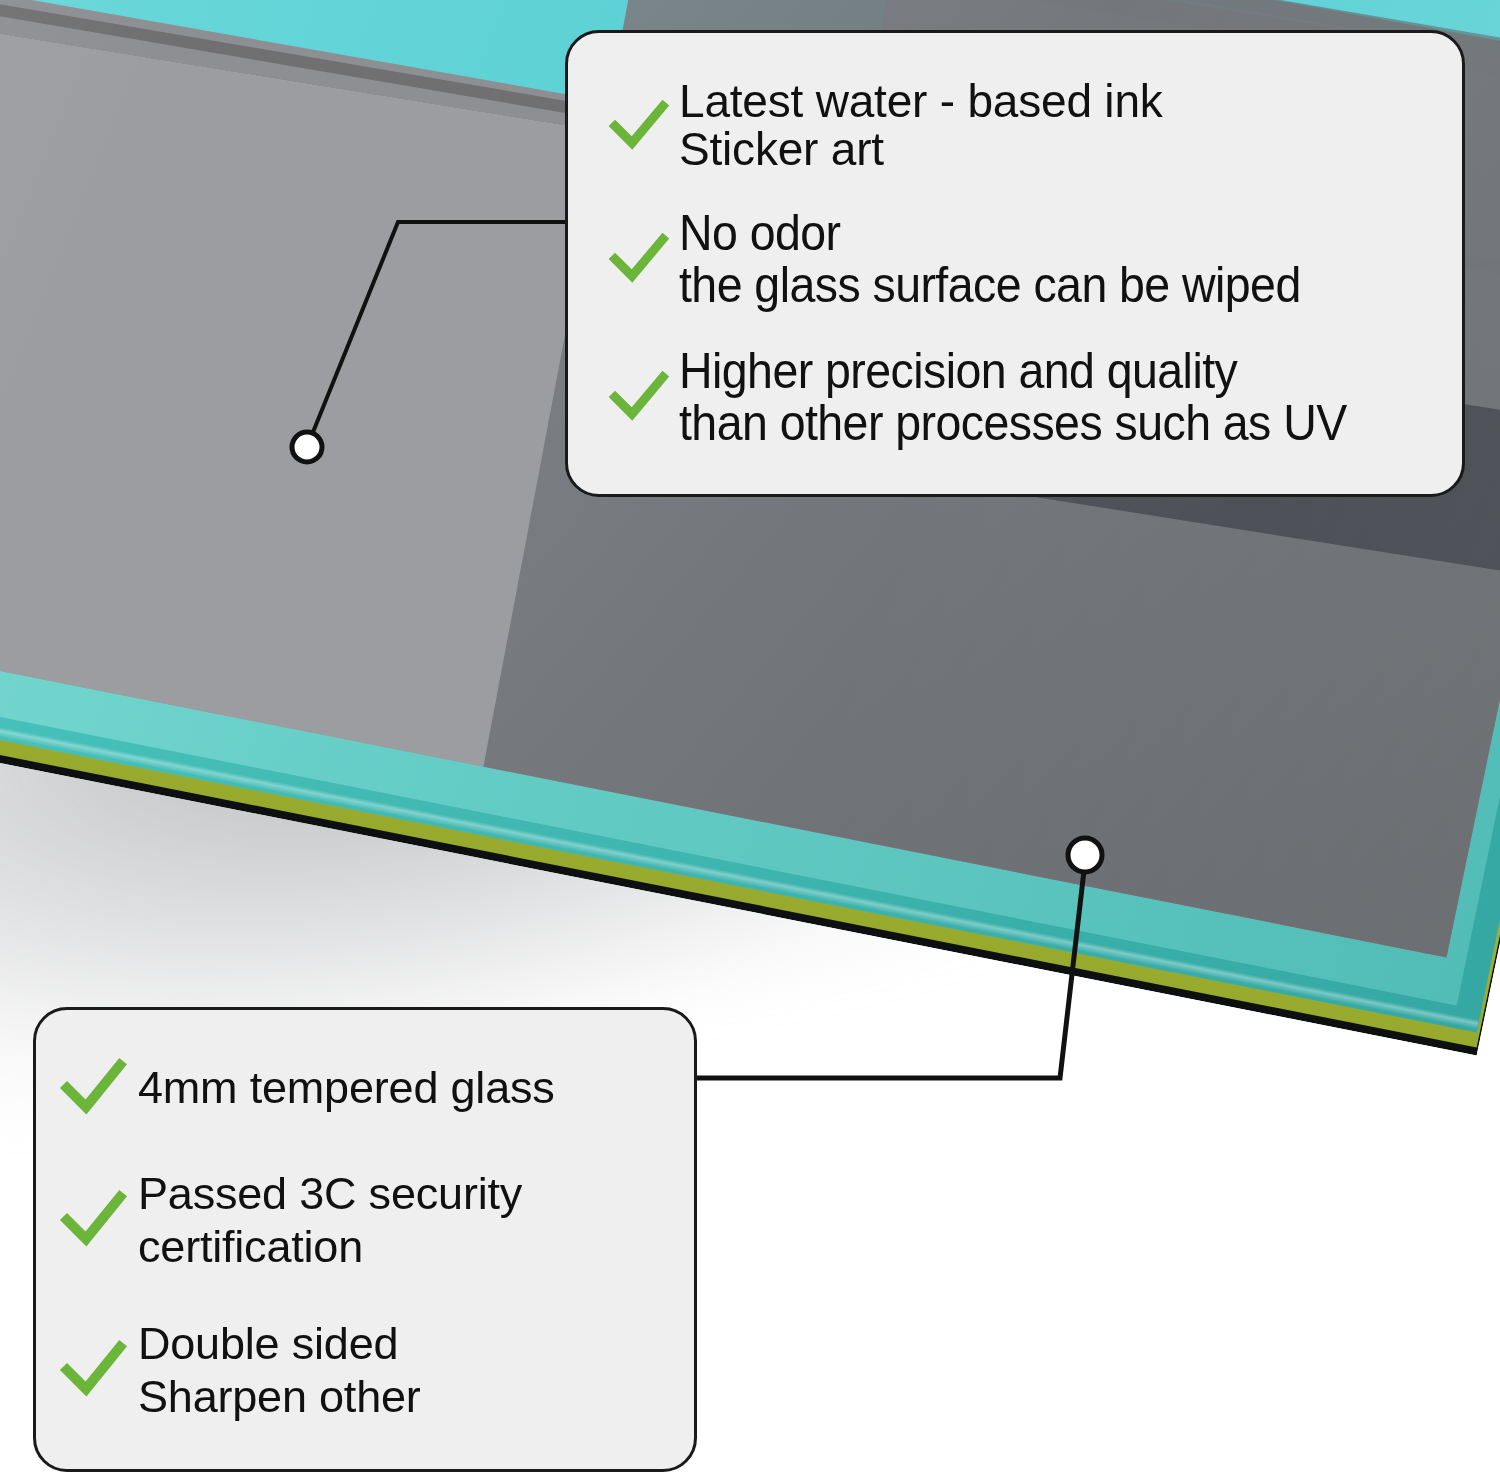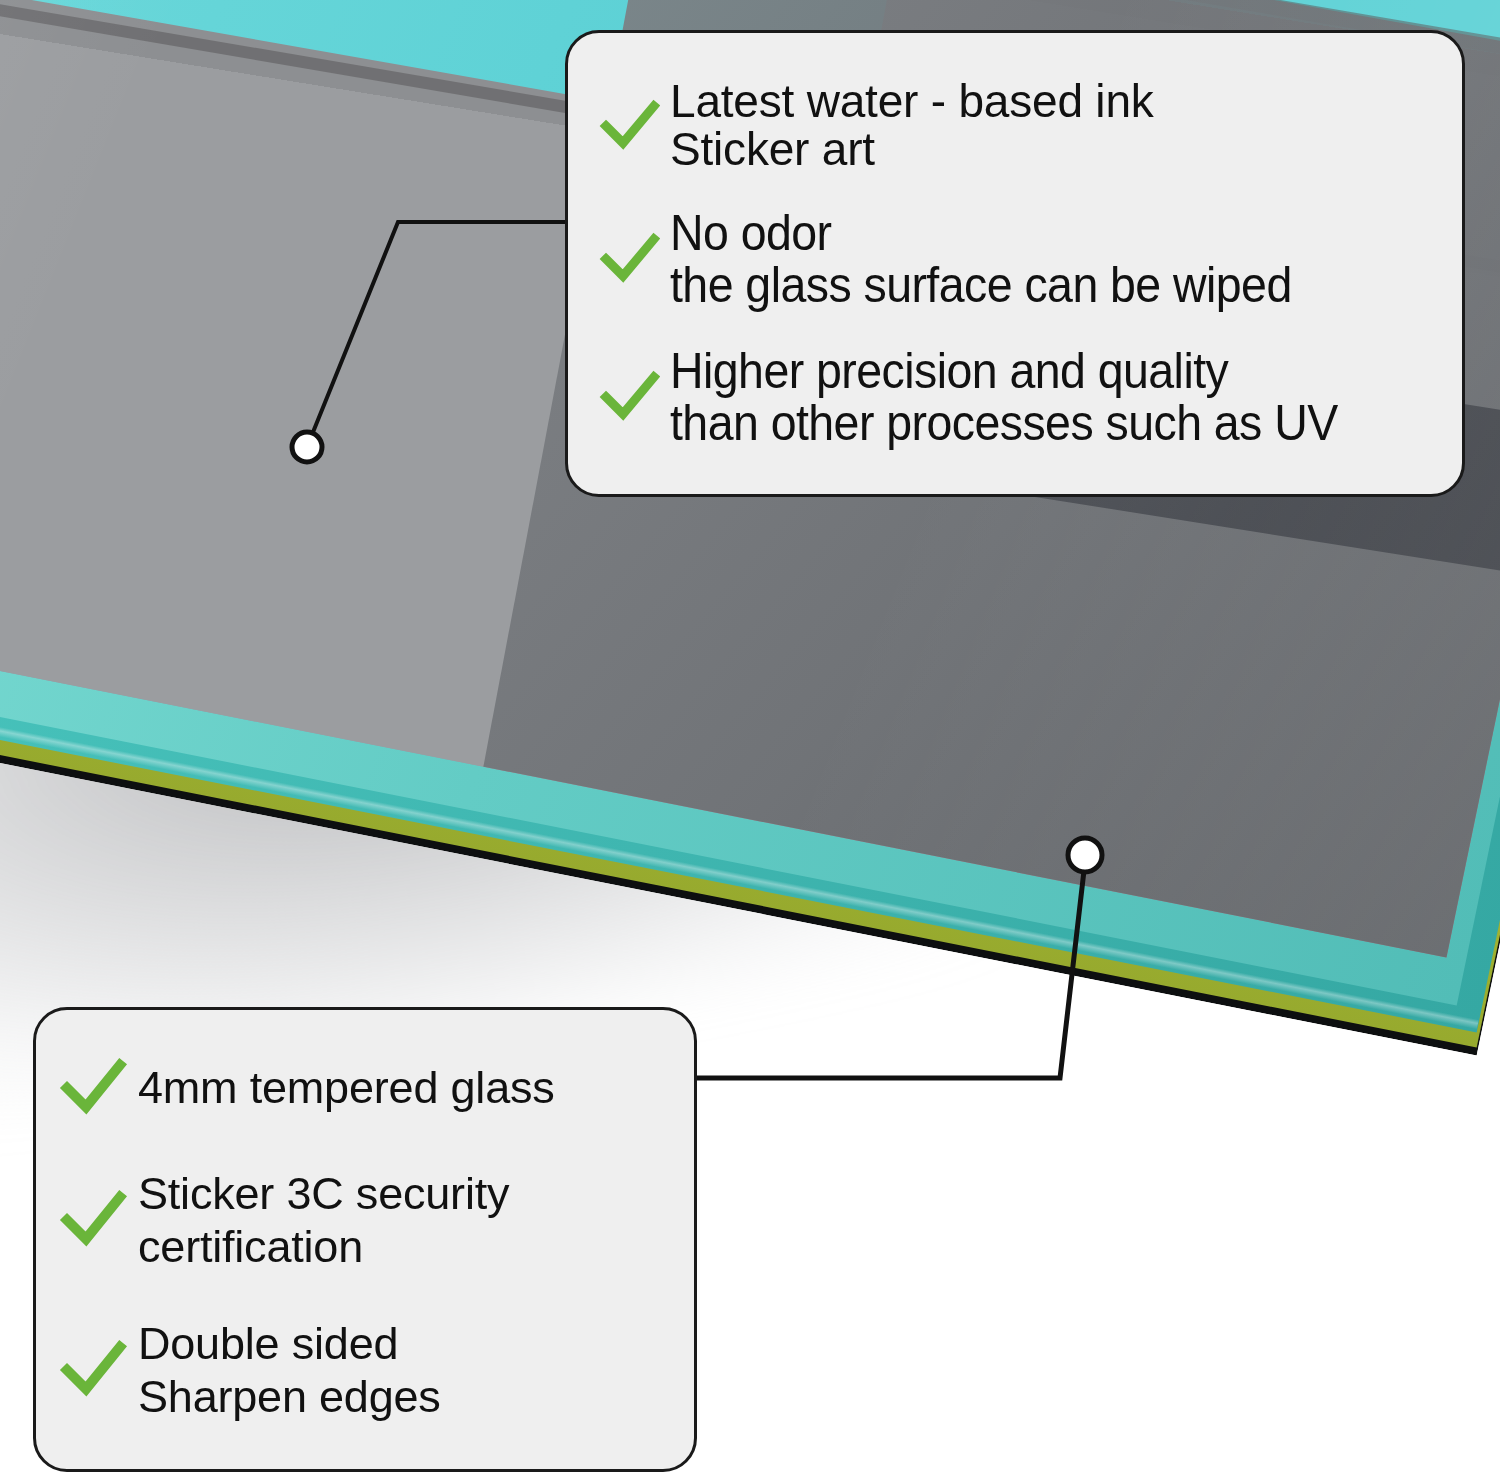--- a/index.html
+++ b/index.html
@@ -215,21 +215,21 @@
     box-sizing: border-box;
     display: flex;
     flex-direction: column;
     justify-content: center;
   }
   #callout-top {
     left: 565px;
     top: 30px;
     width: 900px;
     height: 467px;
-    padding: 26px 18px 26px 30px;
+    padding: 26px 18px 26px 39px;
     gap: 34px;
   }
   #callout-bottom {
     left: 33px;
     top: 1007px;
     width: 664px;
     height: 465px;
     padding: 23px 18px 26px 22px;
     gap: 44px;
   }
@@ -344,27 +344,27 @@
       <svg class="check-icon" viewBox="0 0 70 70">
         <path d="M 9 35 L 28 54 L 62 12" fill="none" stroke="#6ab53a" stroke-width="10" stroke-linecap="square" stroke-linejoin="miter"></path>
       </svg>
       <div class="feature-text">4mm tempered glass</div>
     </div>
 
     <div class="feature-row">
       <svg class="check-icon" viewBox="0 0 70 70">
         <path d="M 9 35 L 28 54 L 62 12" fill="none" stroke="#6ab53a" stroke-width="10" stroke-linecap="square" stroke-linejoin="miter"></path>
       </svg>
-      <div class="feature-text">Sticker 3C security
+      <div class="feature-text">Passed 3C security
 certification</div>
     </div>
 
     <div class="feature-row">
       <svg class="check-icon" viewBox="0 0 70 70">
         <path d="M 9 35 L 28 54 L 62 12" fill="none" stroke="#6ab53a" stroke-width="10" stroke-linecap="square" stroke-linejoin="miter"></path>
       </svg>
       <div class="feature-text">Double sided
-Sharpen edges</div>
+Sharpen other</div>
     </div>
 
   </div>
 
 </div>
 
 </body></html>

